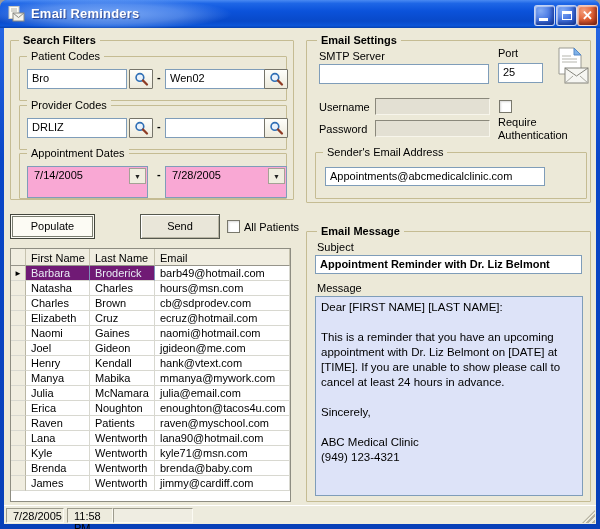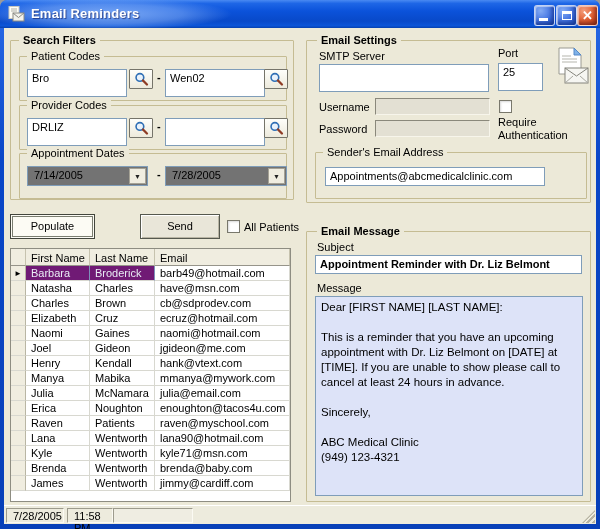--- a/index.html
+++ b/index.html
@@ -42,27 +42,27 @@
   [data-name="search-filters-group"]     { left: 6px;  top: 12px;  width: 284px; height: 160px; }
   [data-name="patient-codes-group"]      { left: 8px;  top: 15px;  width: 268px; height: 45px; }
   [data-name="provider-codes-group"]     { left: 8px;  top: 64px;  width: 268px; height: 45px; }
   [data-name="appointment-dates-group"]  { left: 8px;  top: 112px; width: 268px; height: 46px; }
   [data-name="email-settings-group"]     { left: 302px; top: 12px; width: 285px; height: 163px; }
   [data-name="sender-email-group"]       { left: 8px;  top: 111px; width: 272px; height: 47px; }
   [data-name="email-message-group"]      { left: 302px; top: 203px; width: 285px; height: 271px; }
 
   
   .field { position: absolute; background: #fff; border: 1px solid #7F9DB9; padding: 2px 4px 0 4px;
-           height: 28px; overflow: hidden; white-space: nowrap; }
+           height: 20px; overflow: hidden; white-space: nowrap; }
   .field.disabled { background: #E3E0D3; border: 1px solid; border-color: #8A887B #F7F5EB #F7F5EB #8A887B; }
   .sep { position: absolute; font-weight: bold; }
 
   .lookup-btn { position: absolute; width: 24px; height: 20px; background: linear-gradient(#FEFEFA,#EDEADC);
                 border: 1px solid #75746A; border-radius: 1px; text-align: center; padding-top: 2px; }
-  .combo { position: absolute; background: #737373; border: 1px solid #7F9DB9; height: 20px; }
+  .combo { position: absolute; background: #f9a8d4; border: 1px solid #7F9DB9; height: 32px; }
   .combo .cval { position: absolute; left: 6px; top: 2px; }
   .combo-arrow { position: absolute; right: 1px; top: 1px; width: 17px; height: 16px; background: #F0EDE0;
                  border: 1px solid #A5A295; text-align: center; font-size: 7px; line-height: 15px; color: #222; }
 
   .lbl { position: absolute; white-space: nowrap; }
 
   
   [data-name="populate-button"] { position: absolute; left: 6px; top: 186px; width: 85px; height: 25px;
       background: #FCFBF4; border: 1px solid #42453C; outline: 1px solid #7A7D70; outline-offset: -3px;
       text-align: center; padding-top: 5px; }
@@ -224,21 +224,21 @@
           <div class="grid-row" data-name="table-row">
             <div class="cell sel-col sel-cell" data-name="row-selector"><span class="rowarrow" data-name="current-row-arrow-icon">►</span></div>
             <div class="cell c0 selected" data-name="grid-cell">Barbara</div>
             <div class="cell c1 selected" data-name="grid-cell">Broderick</div>
             <div class="cell c2" data-name="grid-cell">barb49@hotmail.com</div>
           </div>
           <div class="grid-row" data-name="table-row">
             <div class="cell sel-col sel-cell" data-name="row-selector"></div>
             <div class="cell c0" data-name="grid-cell">Natasha</div>
             <div class="cell c1" data-name="grid-cell">Charles</div>
-            <div class="cell c2" data-name="grid-cell">have@msn.com</div>
+            <div class="cell c2" data-name="grid-cell">hours@msn.com</div>
           </div>
           <div class="grid-row" data-name="table-row">
             <div class="cell sel-col sel-cell" data-name="row-selector"></div>
             <div class="cell c0" data-name="grid-cell">Charles</div>
             <div class="cell c1" data-name="grid-cell">Brown</div>
             <div class="cell c2" data-name="grid-cell">cb@sdprodev.com</div>
           </div>
           <div class="grid-row" data-name="table-row">
             <div class="cell sel-col sel-cell" data-name="row-selector"></div>
             <div class="cell c0" data-name="grid-cell">Elizabeth</div>

